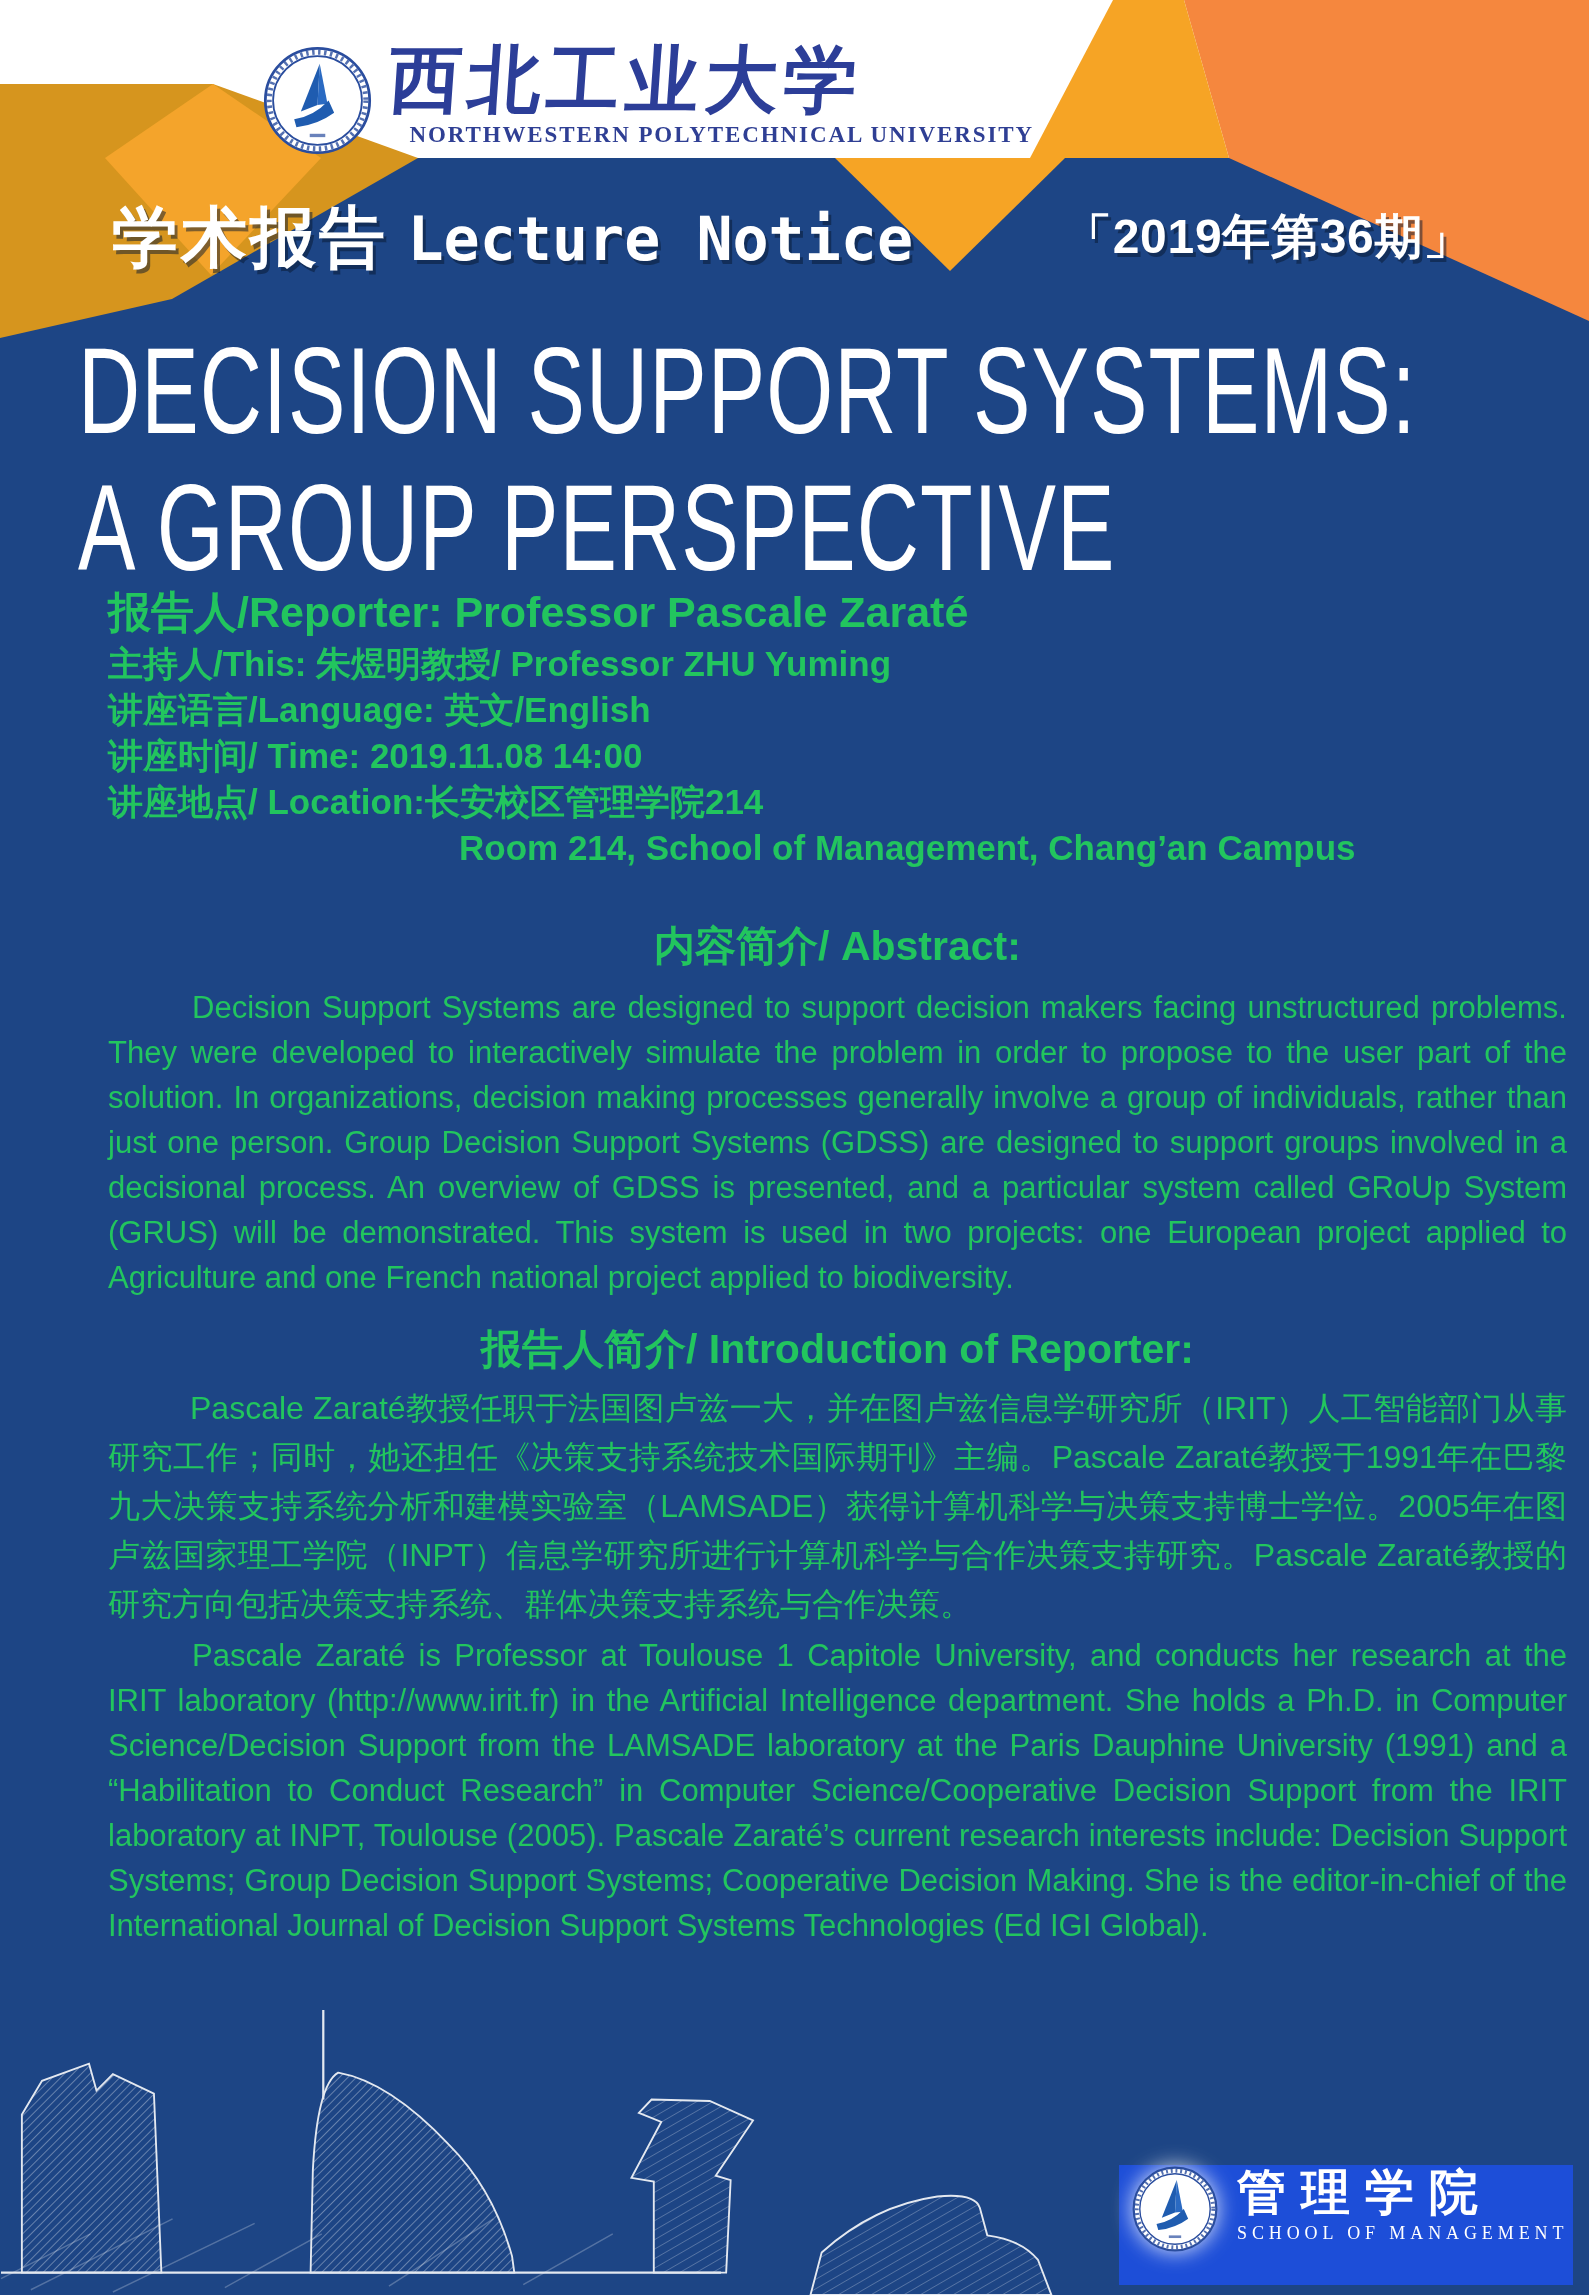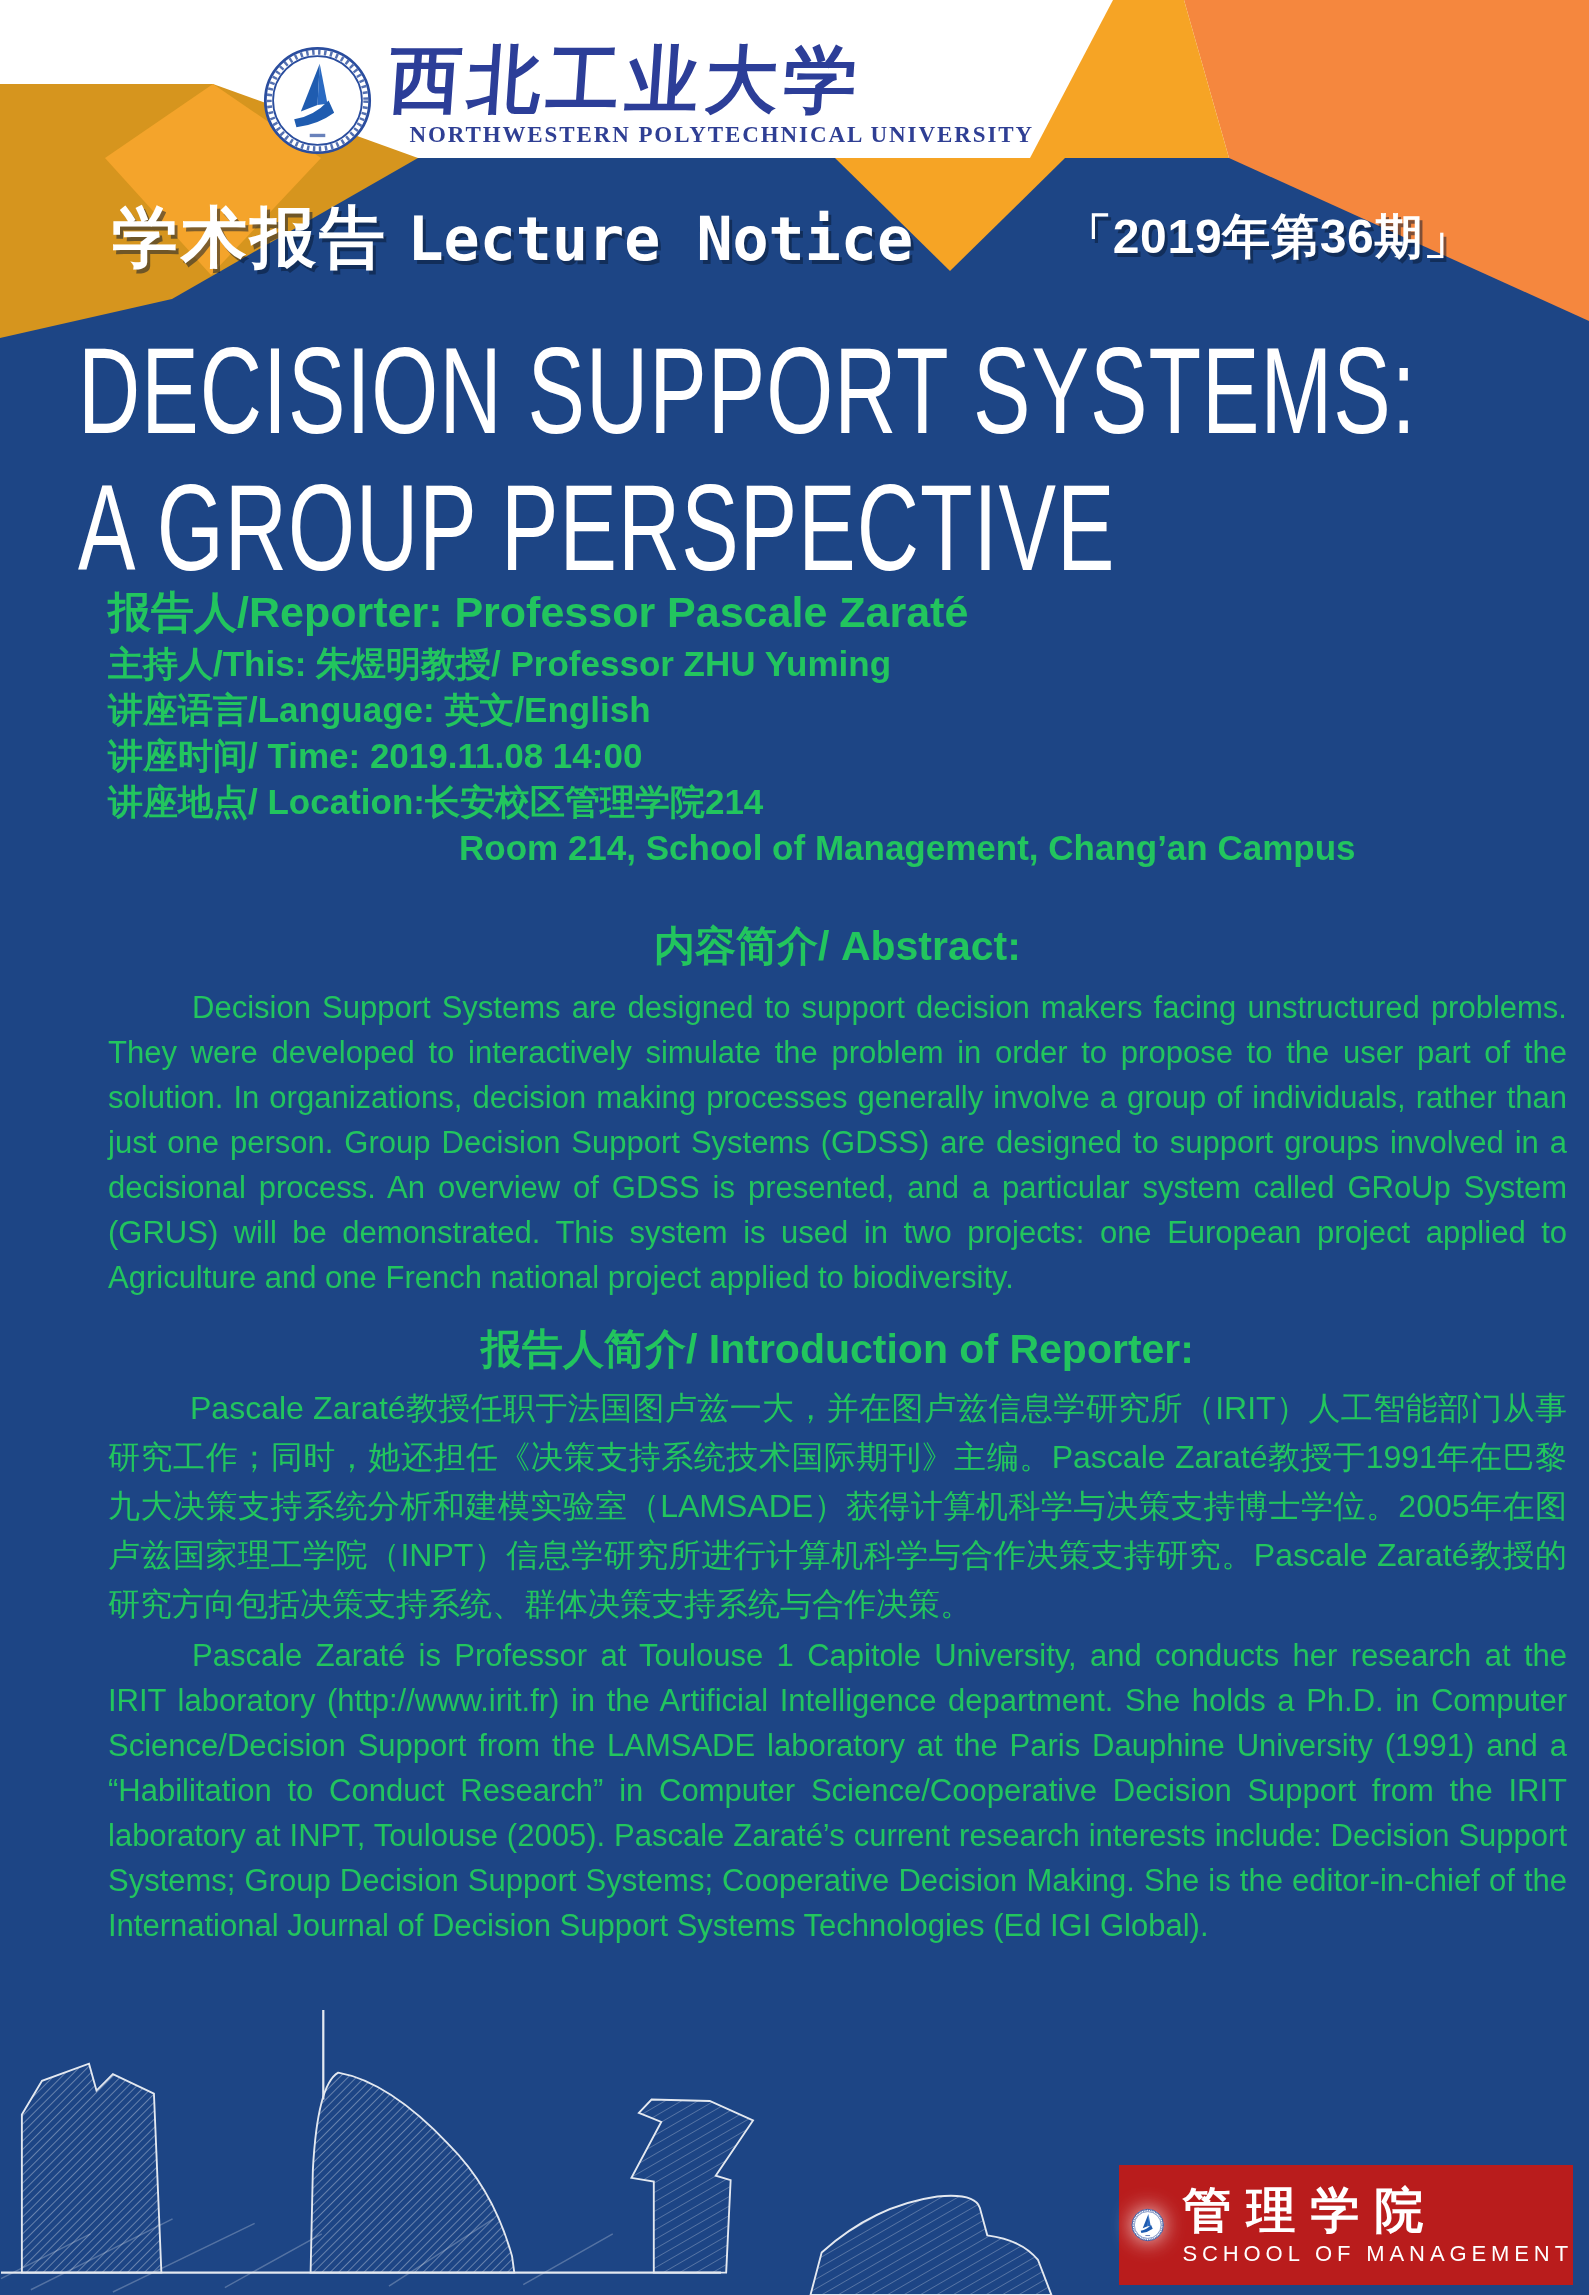--- a/index.html
+++ b/index.html
@@ -54,25 +54,25 @@
   .section-heading{font-size:41px;font-weight:bold;line-height:54px;text-align:center;}
   #abstract-heading{margin-top:48px;}
   .para{font-size:31px;line-height:45px;text-align:justify;}
   #abstract-body{margin-top:12px;text-indent:84px;}
   #intro-heading{margin-top:22.4px;}
   #intro-cn{margin-top:7.5px;font-size:32px;line-height:49px;text-align:justify;text-indent:82px;}
   #intro-en{margin-top:4.5px;text-indent:84px;}
   
   #skyline{position:absolute;left:0;top:2010px;z-index:1;opacity:0.88;}
   #som-box{position:absolute;left:1119px;top:2165px;width:454px;height:120px;z-index:4;
-    background:#b91c1c;display:flex;align-items:center;}
+    background:#1d4ed8;display:flex;align-items:flex-start;font-family:Liberation Serif, serif;}
   #som-emblem{width:88px;height:88px;margin-left:12px;filter:drop-shadow(0 0 10.5px rgba(255,255,255,0.85));}
   #som-texts{margin-left:18px;}
   #som-cn{color:#ffffff;font-size:49px;font-weight:900;letter-spacing:15px;line-height:55px;white-space:nowrap;}
-  #som-en{color:#ffffff;font-size:22px;letter-spacing:4.9px;margin-top:3px;white-space:nowrap;}
+  #som-en{color:#ffffff;font-size:18px;letter-spacing:4.9px;margin-top:3px;white-space:nowrap;}
 </style>
 </head>
 <body>
 
 <div id="poster">
 
   <div id="white-band"></div>
   <div class="shape" id="gold-left"></div>
   <div class="shape" id="amber-left"></div>
   <div class="shape" id="orange-right"></div>

